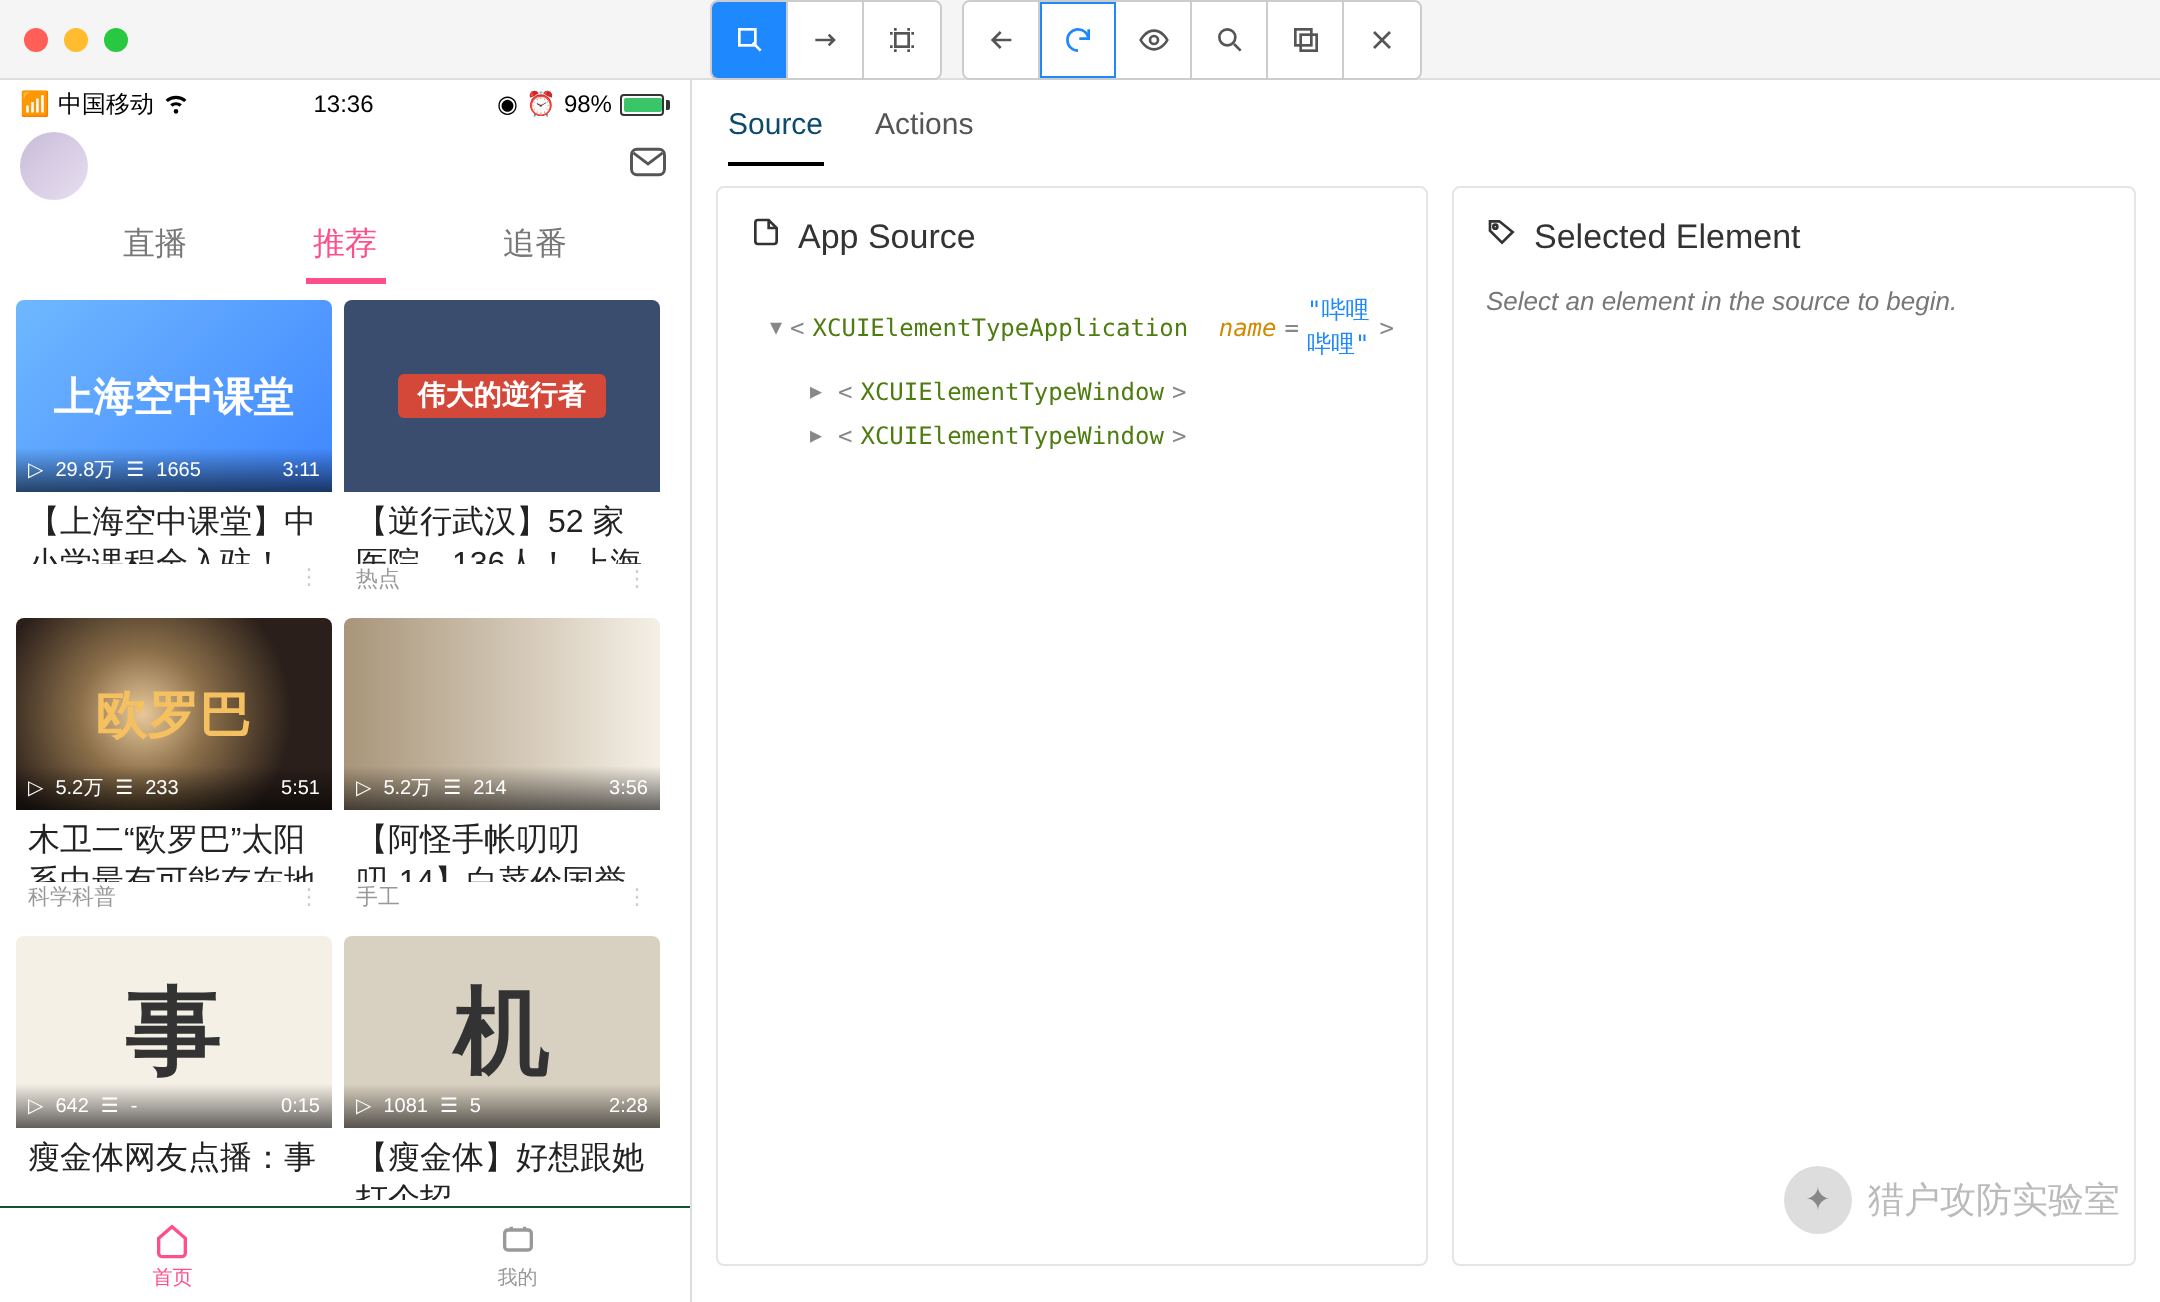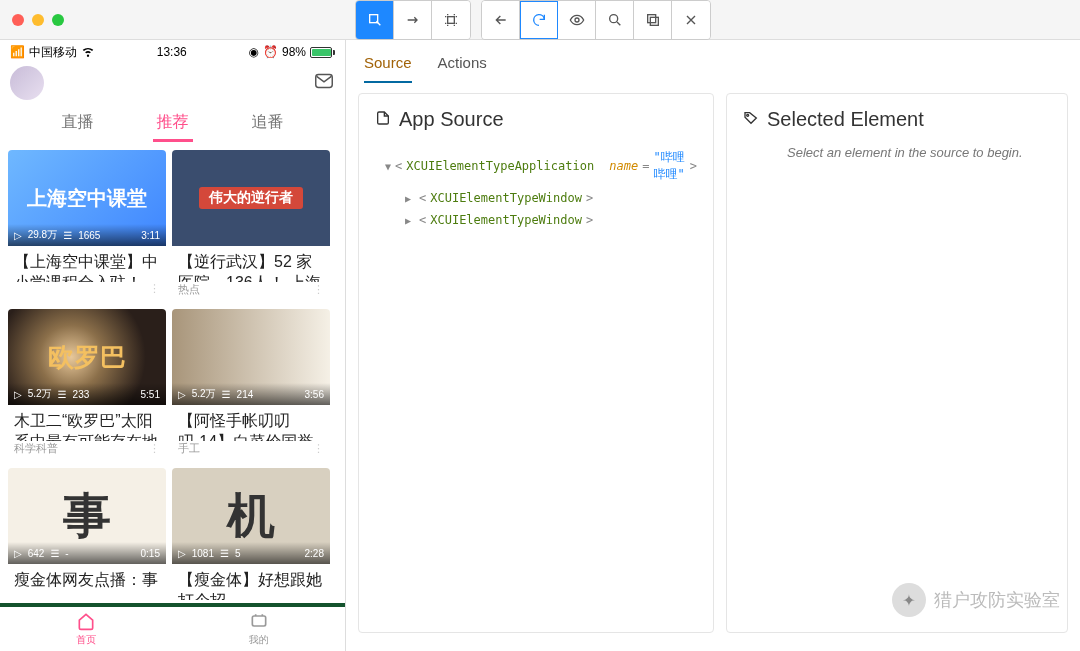--- a/index.html
+++ b/index.html
@@ -27,37 +27,37 @@
 .phone-tab { padding:6px 4px; cursor:pointer; }
 .phone-tab.active { color:#ff4f8b; border-bottom:3px solid #ff4f8b; font-weight:500; }
 .cards { display:flex; flex-wrap:wrap; gap:6px; padding:8px; overflow-y:auto; height:460px; }
 .card { width:158px; background:#fff; border-radius:4px; overflow:hidden; position:relative; }
 .thumb { width:100%; height:96px; background:#888; position:relative; display:flex; align-items:center; justify-content:center; color:#fff; font-weight:bold; font-size:20px; overflow:hidden; }
 .thumb .overlay-bottom { position:absolute; bottom:0; left:0; right:0; height:22px; background:linear-gradient(transparent,rgba(0,0,0,0.6)); display:flex; align-items:center; padding:0 6px; font-size:10px; color:#fff; gap:6px; font-weight:normal; }
 .overlay-bottom .dur { margin-left:auto; }
 .card-title { font-size:16px; line-height:1.3; padding:6px 6px 2px 6px; height:36px; overflow:hidden; color:#222; }
 .card-sub { font-size:11px; color:#999; padding:0 6px 6px 6px; display:flex; align-items:center; }
 .card-sub .more { margin-left:auto; color:#ccc; }
-.bottom-nav { position:absolute; bottom:0; left:0; right:0; height:48px; background:#fff; border-top:4px solid #14532d; display:flex; justify-content:space-around; align-items:center; }
+.bottom-nav { position:absolute; bottom:0; left:0; right:0; height:48px; background:#fff; border-top:1px solid #14532d; display:flex; justify-content:space-around; align-items:center; }
 .nav-item { display:flex; flex-direction:column; align-items:center; font-size:10px; color:#999; gap:2px; }
 .nav-item.active { color:#ff4f8b; }
 .right-pane { flex:1; display:flex; flex-direction:column; padding:0 12px; }
 .r-tabs { display:flex; gap:26px; padding:14px 6px 0 6px; font-size:15px; color:#555; }
 .r-tab { padding-bottom:10px; cursor:pointer; }
-.r-tab.active { color:#a16207; border-bottom:2px solid #0369a1; font-weight:500; }
+.r-tab.active { color:#0c4a6e; border-bottom:2px solid #000000; font-weight:500; }
 .panels { display:flex; gap:12px; margin-top:10px; flex:1; }
 .panel { background:#fff; border:1px solid #e5e5e5; border-radius:4px; flex:1; padding:14px 16px; height:540px; }
 .panel.left { width:356px; flex:none; }
-.panel-title { display:flex; align-items:flex-end; gap:8px; font-size:20px; font-weight:500; margin-bottom:14px; color:#333; }
+.panel-title { display:flex; align-items:flex-end; gap:8px; font-size:17px; font-weight:500; margin-bottom:14px; color:#333; }
 .tree { font-family: Menlo, monospace; font-size:12px; color:#444; }
 .tree-row { display:flex; align-items:center; gap:4px; padding:4px 0; padding-left:10px; }
 .tree-row.child { padding-left:30px; }
 .caret { width:10px; color:#888; font-size:10px; }
 .lt { color:#888; } .tag { color:#4d7c0f; } .attr-name { color:#d18a00; font-style:italic; } .attr-val { color:#1e88ff; }
-.sel-hint { font-style:italic; color:#777; font-size:13px;margin-left:44px; }
+.sel-hint { font-style:italic; color:#777; font-size:13px; }
 .watermark { position:absolute; bottom:34px; right:20px; display:flex; align-items:center; gap:8px; color:#bbb; font-size:18px; }
 .wm-circle { width:34px; height:34px; border-radius:50%; background:#ddd; display:flex; align-items:center; justify-content:center; font-size:16px; color:#888; }
 .battery { display:inline-flex; align-items:center; }
 .battery-body { width:22px; height:11px; border:1px solid #333; border-radius:2px; position:relative; }
 .battery-fill { position:absolute; left:1px; top:1px; bottom:1px; width:94%; background:#3ac569; border-radius:1px; }
 .battery-tip { width:2px; height:5px; background:#333; margin-left:1px; border-radius:0 1px 1px 0; }
 .thumb.c1 { background:linear-gradient(135deg,#6fb8ff,#3f86ff); }
 .thumb.c2 { background:#3a4d6e; }
 .thumb.c3 { background:radial-gradient(circle at 40% 50%, #e8c89a 0%, #8b6f4a 30%, #2a1f1a 70%); }
 .thumb.c4 { background:linear-gradient(90deg,#a8957a,#f5f0e6); }

